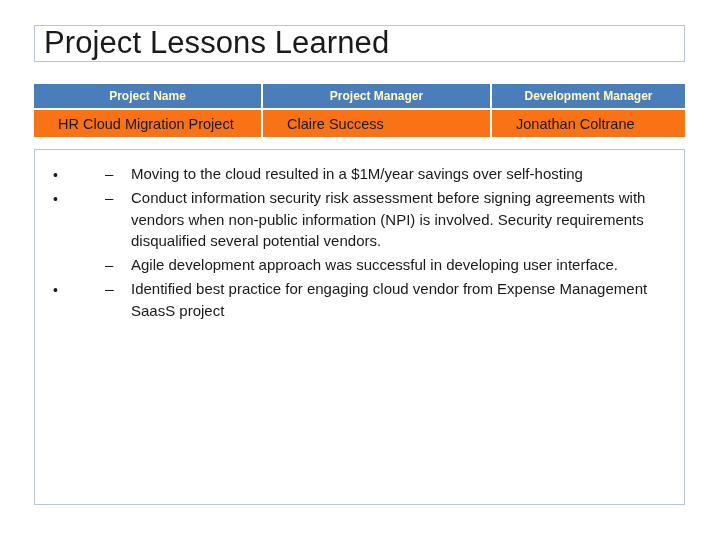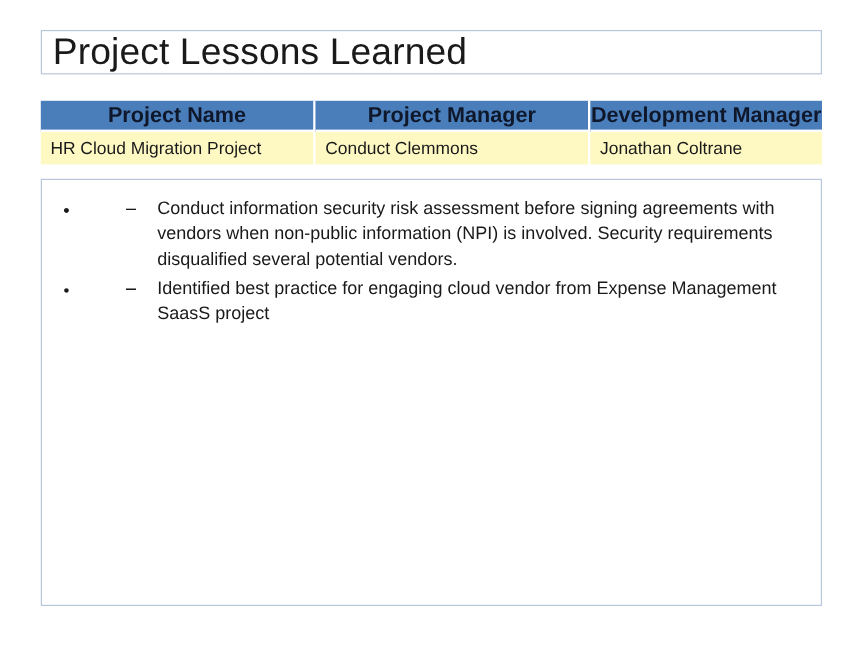--- a/index.html
+++ b/index.html
@@ -58,35 +58,35 @@
   }
   table.info th,
   table.info td {
     box-sizing: border-box;
     padding: 0;
     vertical-align: middle;
   }
   table.info th {
     height: 26px;
     background: #4a7ebb;
-    color: #0f172a;
-    font-size: 18px;
+    color: #fef9c3;
+    font-size: 12px;
     font-weight: bold;
     text-align: center;
     border-right: 2px solid #ffffff;
     border-bottom: 2px solid #ffffff;
   }
   table.info th:last-child { border-right: none; }
   table.info td {
     height: 27px;
-    background: #fef9c3;
+    background: #f97316;
     color: #1a1a1a;
     font-size: 14.5px;
     text-align: left;
-    padding-left: 8px;
+    padding-left: 24px;
     border-right: 2px solid #ffffff;
   }
   table.info td:last-child { border-right: none; }
 
   
   .body-box {
     position: absolute;
     left: 34px;
     top: 149px;
     width: 651px;
@@ -154,48 +154,50 @@
       <thead>
         <tr>
           <th style="width:216px;">Project Name</th>
           <th style="width:216px;text-align:center;">Project Manager</th>
           <th style="width:182px;">Development Manager</th>
         </tr>
       </thead>
       <tbody>
         <tr>
           <td>HR Cloud Migration Project</td>
-          <td>Conduct Clemmons</td>
+          <td>Claire Success</td>
           <td>Jonathan Coltrane</td>
         </tr>
       </tbody>
     </table>
   </div>
 
   <div class="body-box">
     <ul class="bullet-list">
 
       <li class="lvl1">
         <span class="marker">•</span>
         <ul class="sub-list">
           <li class="lvl2">
             <span class="marker">–</span>
+            <span>Moving to the cloud resulted in a $1M/year savings over self-hosting</span>
           </li>
         </ul>
       </li>
 
       <li class="lvl1">
         <span class="marker">•</span>
         <ul class="sub-list">
           <li class="lvl2">
             <span class="marker">–</span>
             <span>Conduct information security risk assessment before signing agreements with vendors when non-public information (NPI) is involved.  Security requirements disqualified several potential vendors.</span>
           </li>
           <li class="lvl2">
             <span class="marker">–</span>
+            <span>Agile development approach was successful in developing user interface.</span>
           </li>
           <li class="lvl2">
             <span class="marker">–</span>
           </li>
         </ul>
       </li>
 
       <li class="lvl1">
         <span class="marker">•</span>
         <ul class="sub-list">

